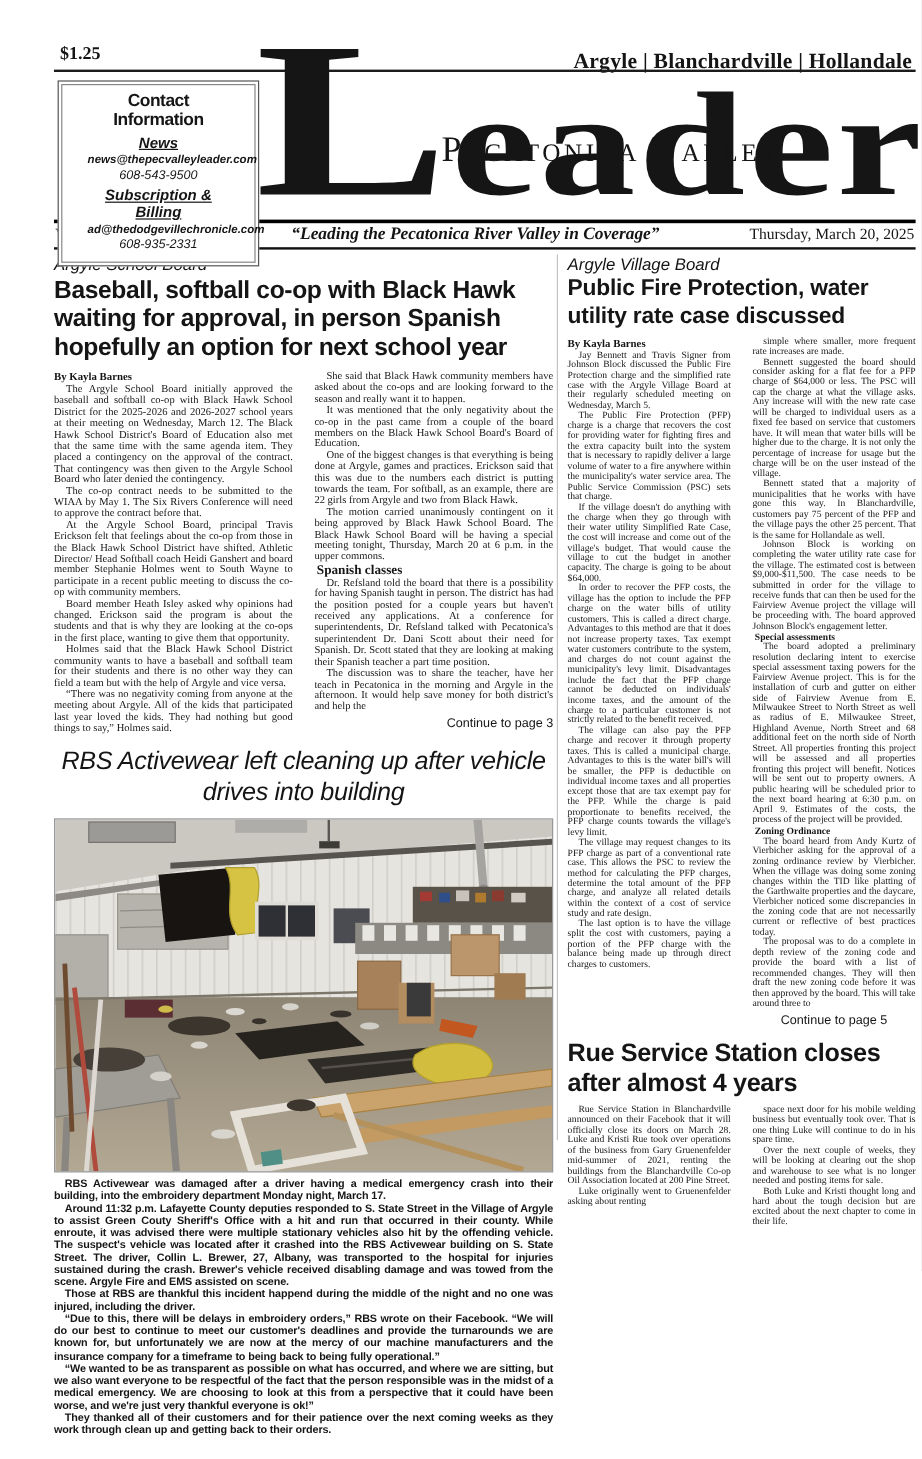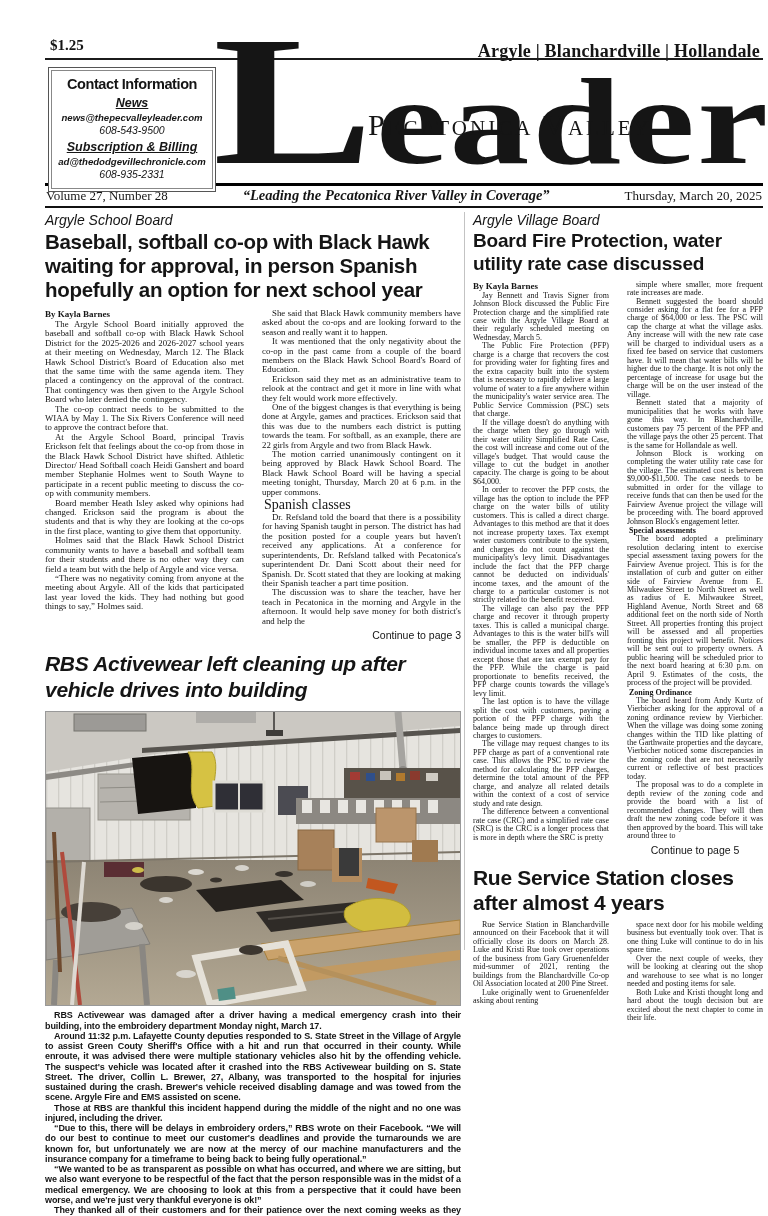--- a/index.html
+++ b/index.html
@@ -2,21 +2,21 @@
 <html><head>
 <meta charset="utf-8">
 <style>
   html,body{margin:0;padding:0;background:#e9e9e9;}
   .page{position:relative;width:768px;height:1216px;background:#fff;overflow:hidden;color:#151515;}
   
   .price{position:absolute;left:50px;top:37px;font-family:"Liberation Serif",serif;font-weight:bold;font-size:15px;}
   .communities{position:absolute;right:8px;top:41px;font-family:"Liberation Serif",serif;font-weight:bold;font-size:18px;letter-spacing:.2px;}
   .rule-top{position:absolute;left:45px;right:5px;top:58px;height:2px;background:#1b1b1b;}
   .contact-box{position:absolute;left:48px;top:67px;width:162px;border:1px solid #555;padding:2px;background:#fff;z-index:4;}
-  .contact-inner{border:1px solid #888;padding:5px 5px 7px;text-align:center;font-family:"Liberation Sans",sans-serif;}
+  .contact-inner{border:1px solid #888;padding:5px 21px 7px;text-align:center;font-family:"Liberation Sans",sans-serif;}
   .contact-title{font-weight:bold;font-size:14.5px;letter-spacing:-.4px;margin:0;}
   .contact-head{font-weight:bold;font-style:italic;font-size:12.5px;text-decoration:underline;margin:4px 0 2px;}
   .contact-line{font-weight:bold;font-style:italic;font-size:9.6px;margin:1px 0;}
   .contact-phone{font-weight:normal;font-style:italic;font-size:10.5px;margin:1px 0;}
   .masthead-small{position:absolute;left:368px;top:72px;font-family:"Liberation Serif",serif;font-variant:small-caps;font-size:30px;letter-spacing:3px;z-index:3;white-space:nowrap;margin-top:36px;}
   .leader-word{position:absolute;left:213px;top:8px;font-family:"Liberation Serif",serif;font-weight:bold;font-size:123px;line-height:1;letter-spacing:2px;transform:scaleX(1.3);transform-origin:left top;white-space:nowrap;z-index:2;}
   .leader-word .big-l{font-size:185px;}
   .rule-thick{position:absolute;left:45px;right:5px;top:183px;height:3px;background:#000;z-index:1;}
   .dateline{position:absolute;left:46px;right:6px;top:187px;display:flex;justify-content:space-between;align-items:baseline;font-family:"Liberation Serif",serif;}
   .vol,.pubdate{font-size:13px;}
@@ -24,27 +24,27 @@
   .rule-under{position:absolute;left:45px;right:5px;top:206px;height:2px;background:#111;}
   
   .content{position:absolute;left:45px;top:212px;right:5px;display:flex;gap:12px;}
   .left-region{width:416px;flex:none;}
   .right-region{flex:1;min-width:0;}
   .v-divider{position:absolute;left:464px;top:212px;width:1px;height:738px;background:#c3c3c3;}
   .kicker{font-family:"Liberation Sans",sans-serif;font-style:italic;font-size:14px;margin:0 0 2px;}
   h1,h2{margin:0;}
   .headline-1{font-family:"Liberation Sans",sans-serif;font-weight:bold;font-size:20.5px;letter-spacing:-.3px;line-height:1.17;margin:0 0 7px;}
   .headline-2{font-family:"Liberation Sans",sans-serif;font-weight:bold;font-size:19px;letter-spacing:-.2px;line-height:1.2;margin:0 0 5px;}
-  .headline-rbs{font-family:"Liberation Sans",sans-serif;font-weight:bold;font-style:italic;font-size:21px;letter-spacing:-.3px;line-height:1.25;margin:10px 0 8px;}
+  .headline-rbs{font-family:"Liberation Sans",sans-serif;font-weight:normal;font-style:italic;font-size:21px;letter-spacing:-.3px;line-height:1.25;margin:10px 0 8px;text-align:center;}
   .headline-rue{font-family:"Liberation Sans",sans-serif;font-weight:bold;font-size:21px;letter-spacing:-.3px;line-height:1.2;margin:9px 0 6px;}
   .cols{display:flex;gap:18px;}
   .col{flex:1;min-width:0;}
   .byline{font-family:"Liberation Serif",serif;font-weight:bold;font-size:9px;margin:0 0 1px;}
   .left-region .para{font-family:"Liberation Serif",serif;font-size:8.8px;line-height:1.07;text-align:justify;text-indent:10px;margin:0;}
-  .left-region .subhead{font-family:"Liberation Serif",serif;font-weight:normal;font-size:14px;margin:0;text-indent:2px;}
+  .left-region .subhead{font-family:"Liberation Serif",serif;font-weight:bold;font-size:11px;margin:0;text-indent:2px;}
   .right-region .para{font-family:"Liberation Serif",serif;font-size:8px;line-height:1.06;text-align:justify;text-indent:9px;margin:0;}
   .right-region .subhead{font-family:"Liberation Serif",serif;font-weight:bold;font-size:8px;margin:0;text-indent:2px;}
   .continue{font-family:"Liberation Sans",sans-serif;font-size:10.5px;margin-top:3px;}
   .continue.r{text-align:right;}
   .continue.c{text-align:center;}
   .photo{width:414px;height:293px;border:1px solid #999;overflow:hidden;background:#ddd;}
   .photo svg{display:block;}
   .caption{margin-top:4px;}
   .caption .para{font-family:"Liberation Sans",sans-serif;font-weight:bold;font-size:9px;line-height:1.14;letter-spacing:-.1px;text-align:justify;text-indent:9px;margin:0;}
 </style>
@@ -96,21 +96,20 @@
               <p class="para">At the Argyle School Board, principal Travis Erickson felt that feelings about the co-op from those in the Black Hawk School District have shifted. Athletic Director/ Head Softball coach Heidi Ganshert and board member Stephanie Holmes went to South Wayne to participate in a recent public meeting to discuss the co-op with community members.</p>
               <p class="para">Board member Heath Isley asked why opinions had changed. Erickson said the program is about the students and that is why they are looking at the co-ops in the first place, wanting to give them that opportunity.</p>
               <p class="para">Holmes said that the Black Hawk School District community wants to have a baseball and softball team for their students and there is no other way they can field a team but with the help of Argyle and vice versa.</p>
               <p class="para">“There was no negativity coming from anyone at the meeting about Argyle. All of the kids that participated last year loved the kids. They had nothing but good things to say,” Holmes said.</p>
             </div>
         </div>
         <div class="col">
           <div>
               <p class="para">She said that Black Hawk community members have asked about the co-ops and are looking forward to the season and really want it to happen.</p>
               <p class="para">It was mentioned that the only negativity about the co-op in the past came from a couple of the board members on the Black Hawk School Board's Board of Education.</p>
-              <p class="para">Erickson said they met as an administrative team to relook at the contract and get it more in line with what they felt would work more effectively.</p>
               <p class="para">One of the biggest changes is that everything is being done at Argyle, games and practices. Erickson said that this was due to the numbers each district is putting towards the team. For softball, as an example, there are 22 girls from Argyle and two from Black Hawk.</p>
               <p class="para">The motion carried unanimously contingent on it being approved by Black Hawk School Board. The Black Hawk School Board will be having a special meeting tonight, Thursday, March 20 at 6 p.m. in the upper commons.</p>
               <h4 class="subhead">Spanish classes</h4>
               <p class="para">Dr. Refsland told the board that there is a possibility for having Spanish taught in person. The district has had the position posted for a couple years but haven't received any applications. At a conference for superintendents, Dr. Refsland talked with Pecatonica's superintendent Dr. Dani Scott about their need for Spanish. Dr. Scott stated that they are looking at making their Spanish teacher a part time position.</p>
               <p class="para">The discussion was to share the teacher, have her teach in Pecatonica in the morning and Argyle in the afternoon. It would help save money for both district's and help the</p>
             </div>
           <div class="continue r">Continue to page 3</div>
         </div>
       </div>
 
@@ -208,33 +207,32 @@
           <p class="para">Around 11:32 p.m. Lafayette County deputies responded to S. State Street in the Village of Argyle to assist Green Couty Sheriff's Office with a hit and run that occurred in their county. While enroute, it was advised there were multiple stationary vehicles also hit by the offending vehicle. The suspect's vehicle was located after it crashed into the RBS Activewear building on S. State Street. The driver, Collin L. Brewer, 27, Albany, was transported to the hospital for injuries sustained during the crash. Brewer's vehicle received disabling damage and was towed from the scene. Argyle Fire and EMS assisted on scene.</p>
           <p class="para">Those at RBS are thankful this incident happend during the middle of the night and no one was injured, including the driver.</p>
           <p class="para">“Due to this, there will be delays in embroidery orders,” RBS wrote on their Facebook. “We will do our best to continue to meet our customer's deadlines and provide the turnarounds we are known for, but unfortunately we are now at the mercy of our machine manufacturers and the insurance company for a timeframe to being back to being fully operational.”</p>
           <p class="para">“We wanted to be as transparent as possible on what has occurred, and where we are sitting, but we also want everyone to be respectful of the fact that the person responsible was in the midst of a medical emergency. We are choosing to look at this from a perspective that it could have been worse, and we're just very thankful everyone is ok!”</p>
           <p class="para">They thanked all of their customers and for their patience over the next coming weeks as they work through clean up and getting back to their orders.</p>
         </div>
     </div>
 
     <div class="right-region">
       <div class="kicker">Argyle Village Board</div>
-      <h1 class="headline-2">Board Fire Protection, water utility rate case discussed</h1>
+      <h1 class="headline-2">Public Fire Protection, water utility rate case discussed</h1>
       <div class="cols">
         <div class="col">
           <p class="byline">By Kayla Barnes</p>
           <div>
               <p class="para">Jay Bennett and Travis Signer from Johnson Block discussed the Public Fire Protection charge and the simplified rate case with the Argyle Village Board at their regularly scheduled meeting on Wednesday, March 5.</p>
               <p class="para">The Public Fire Protection (PFP) charge is a charge that recovers the cost for providing water for fighting fires and the extra capacity built into the system that is necessary to rapidly deliver a large volume of water to a fire anywhere within the municipality's water service area. The Public Service Commission (PSC) sets that charge.</p>
               <p class="para">If the village doesn't do anything with the charge when they go through with their water utility Simplified Rate Case, the cost will increase and come out of the village's budget. That would cause the village to cut the budget in another capacity. The charge is going to be about $64,000.</p>
               <p class="para">In order to recover the PFP costs, the village has the option to include the PFP charge on the water bills of utility customers. This is called a direct charge. Advantages to this method are that it does not increase property taxes. Tax exempt water customers contribute to the system, and charges do not count against the municipality's levy limit. Disadvantages include the fact that the PFP charge cannot be deducted on individuals' income taxes, and the amount of the charge to a particular customer is not strictly related to the benefit received.</p>
               <p class="para">The village can also pay the PFP charge and recover it through property taxes. This is called a municipal charge. Advantages to this is the water bill's will be smaller, the PFP is deductible on individual income taxes and all properties except those that are tax exempt pay for the PFP. While the charge is paid proportionate to benefits received, the PFP charge counts towards the village's levy limit.</p>
+              <p class="para">The village may request changes to its PFP charge as part of a conventional rate case. This allows the PSC to review the method for calculating the PFP charges, determine the total amount of the PFP charge, and analyze all related details within the context of a cost of service study and rate design.</p>
               <p class="para">The last option is to have the village split the cost with customers, paying a portion of the PFP charge with the balance being made up through direct charges to customers.</p>
-              <p class="para">The village may request changes to its PFP charge as part of a conventional rate case. This allows the PSC to review the method for calculating the PFP charges, determine the total amount of the PFP charge, and analyze all related details within the context of a cost of service study and rate design.</p>
-              <p class="para">The difference between a conventional rate case (CRC) and a simplified rate case (SRC) is the CRC is a longer process that is more in depth where the SRC is pretty</p>
             </div>
         </div>
         <div class="col">
           <div>
               <p class="para">simple where smaller, more frequent rate increases are made.</p>
               <p class="para">Bennett suggested the board should consider asking for a flat fee for a PFP charge of $64,000 or less. The PSC will cap the charge at what the village asks. Any increase will with the new rate case will be charged to individual users as a fixed fee based on service that customers have. It will mean that water bills will be higher due to the charge. It is not only the percentage of increase for usage but the charge will be on the user instead of the village.</p>
               <p class="para">Bennett stated that a majority of municipalities that he works with have gone this way. In Blanchardville, customers pay 75 percent of the PFP and the village pays the other 25 percent. That is the same for Hollandale as well.</p>
               <p class="para">Johnson Block is working on completing the water utility rate case for the village. The estimated cost is between $9,000-$11,500. The case needs to be submitted in order for the village to receive funds that can then be used for the Fairview Avenue project the village will be proceeding with. The board approved Johnson Block's engagement letter.</p>
               <h4 class="subhead">Special assessments</h4>
               <p class="para">The board adopted a preliminary resolution declaring intent to exercise special assessment taxing powers for the Fairview Avenue project. This is for the installation of curb and gutter on either side of Fairview Avenue from E. Milwaukee Street to North Street as well as radius of E. Milwaukee Street, Highland Avenue, North Street and 68 additional feet on the north side of North Street. All properties fronting this project will be assessed and all properties fronting this project will benefit. Notices will be sent out to property owners. A public hearing will be scheduled prior to the next board hearing at 6:30 p.m. on April 9. Estimates of the costs, the process of the project will be provided.</p>

